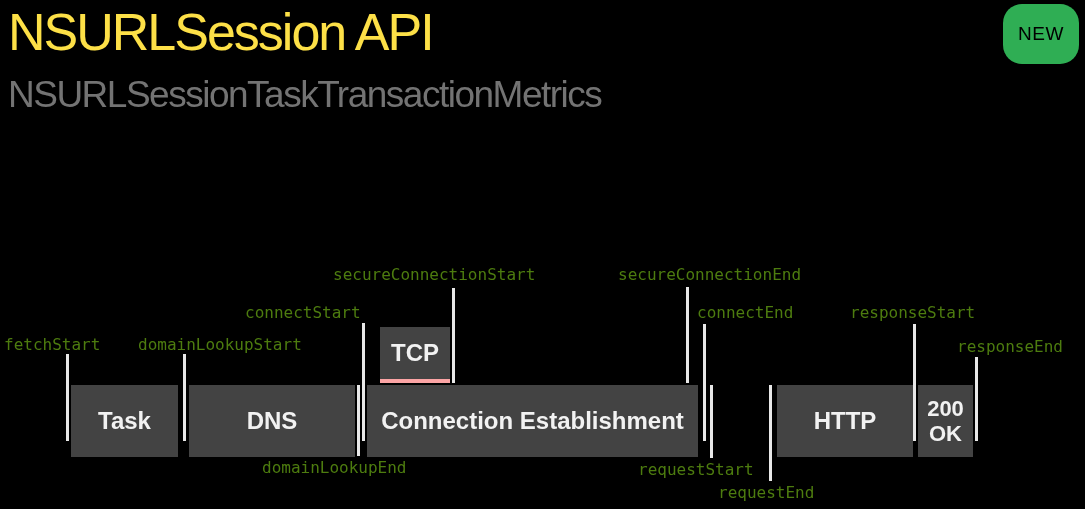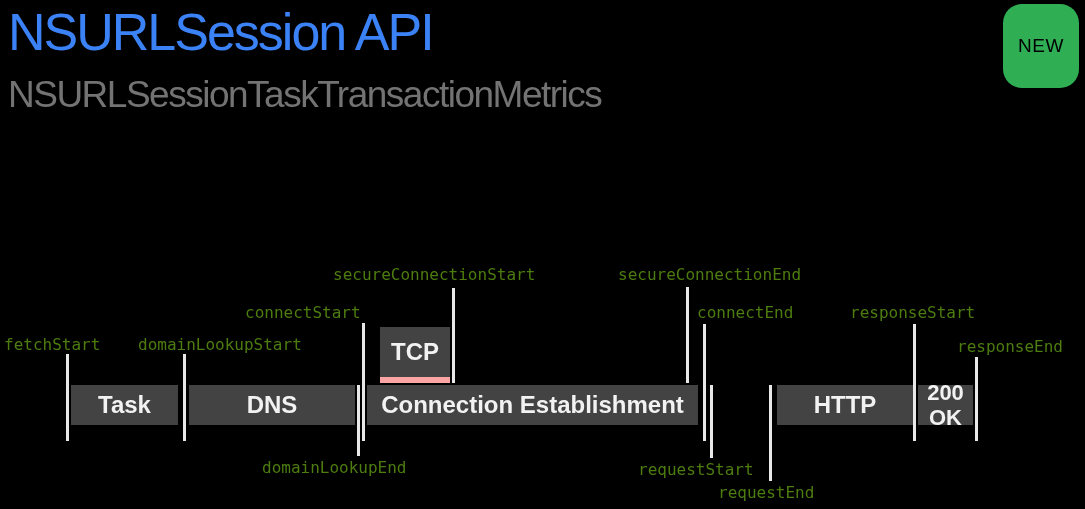--- a/index.html
+++ b/index.html
@@ -18,40 +18,40 @@
 
   
   .title {
     position: absolute;
     left: 8px;
     top: 2px;
     margin: 0;
     font-size: 52px;
     font-weight: 300;
     letter-spacing: -2px;
-    color: #3b82f6;
+    color: #fde047;
     white-space: nowrap;
   }
   .subtitle {
     position: absolute;
     left: 8px;
     top: 74px;
     margin: 0;
     font-size: 37px;
     font-weight: 300;
     letter-spacing: -1.5px;
     color: #737373;
     white-space: nowrap;
   }
   .badge {
     position: absolute;
     left: 1003px;
     top: 4px;
     width: 76px;
-    height: 84px;
+    height: 60px;
     background: #2fae54;
     border-radius: 19px;
     display: flex;
     align-items: center;
     justify-content: center;
   }
   .badge span {
     color: #000000;
     font-size: 19px;
     font-weight: 500;
@@ -69,25 +69,25 @@
     align-items: center;
     justify-content: center;
     text-align: center;
     font-weight: 700;
     font-size: 24px;
     box-sizing: border-box;
   }
   .box.upper {
     top: 327px;
     height: 56px;
-    border-bottom: 6px solid #fca5a5;
+    border-bottom: 4px solid #fca5a5;
   }
   .box.main {
     top: 385px;
-    height: 40px;
+    height: 72px;
   }
   .box.okbox {
     font-size: 22px;
     line-height: 25px;
     padding: 0 6px;
   }
 
   .tick {
     position: absolute;
     width: 3px;

